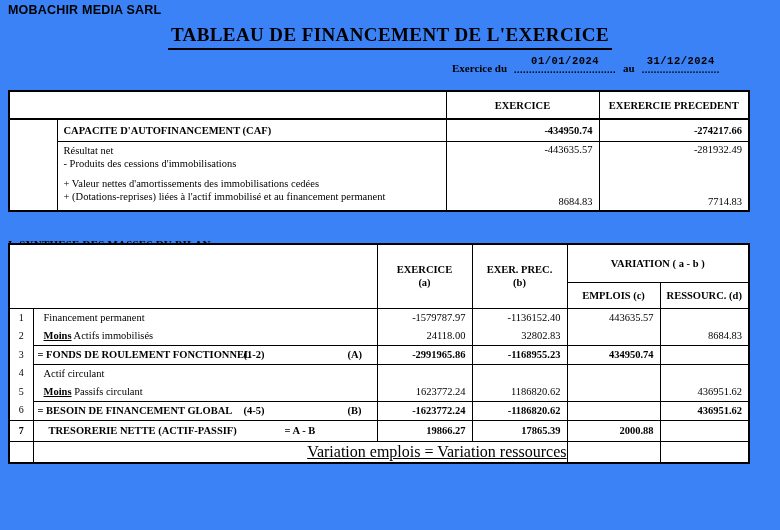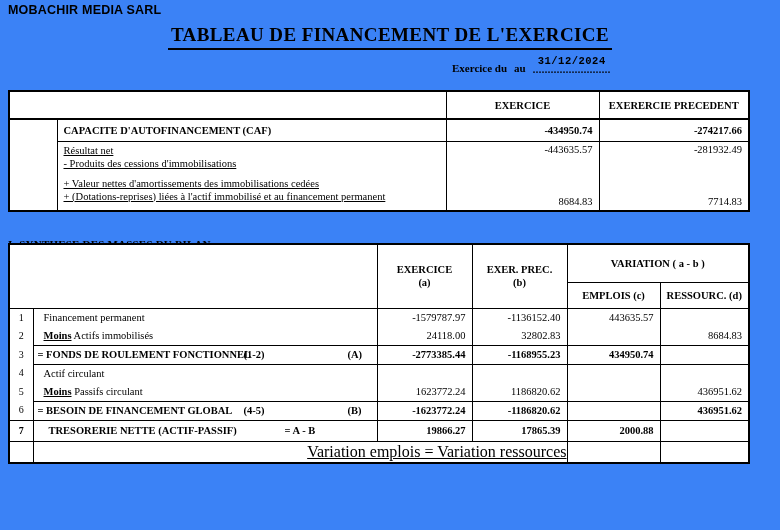--- a/index.html
+++ b/index.html
@@ -100,21 +100,21 @@
     text-align: right;
     padding-right: 6px;
   }
   .caf-table .bold { font-weight: bold; }
   .caf-table .detailrow td {
     border: 1px solid #000;
     height: 70px;
     vertical-align: top;
   }
   .caf-table .detail-lines { padding: 2px 4px 0 6px; }
-  .caf-table .detail-lines .dline { display: block; line-height: 13px; white-space: pre; text-decoration: underline; }
+  .caf-table .detail-lines .dline { display: block; line-height: 13px; white-space: pre; }
   .caf-table .detail-lines .dline.gap { margin-top: 7px; }
   .caf-table .dvals {
     height: 68px;
     display: flex;
     flex-direction: column;
     justify-content: space-between;
     padding: 2px 6px 3px 0;
     text-align: right;
   }
   
@@ -176,20 +176,24 @@
 <div class="page">
 
   <div class="company">MOBACHIR MEDIA SARL</div>
 
   <div class="title-wrap">
     <span class="title">TABLEAU DE FINANCEMENT DE L'EXERCICE</span>
   </div>
 
   <div class="period">
     <span>Exercice du</span>
+    <span class="dotted-col">
+      <span class="date">01/01/2024</span>
+      <span class="dots">..................................</span>
+    </span>
     <span>au</span>
     <span class="dotted-col">
       <span class="date">31/12/2024</span>
       <span class="dots">..........................</span>
     </span>
   </div>
 
   <table class="caf-table">
     <colgroup>
       <col style="width:48px">
@@ -281,21 +285,21 @@
       <td class="val"></td>
       <td class="val">8684.83</td>
     </tr>
     <tr class="body total r3">
       <td class="numcell">3</td>
       <td class="labelcell">
         <span>= FONDS DE ROULEMENT FONCTIONNEL</span>
         <span class="ref">(1-2)</span>
         <span class="letter">(A)</span>
       </td>
-      <td class="val">-2773385.44</td>
+      <td class="val">-2991965.86</td>
       <td class="val">-1168955.23</td>
       <td class="val">434950.74</td>
       <td class="val"></td>
     </tr>
     <tr class="body r4">
       <td class="numcell">4</td>
       <td class="labelcell"><span>Actif circulant</span></td>
       <td class="val"></td>
       <td class="val"></td>
       <td class="val"></td>

